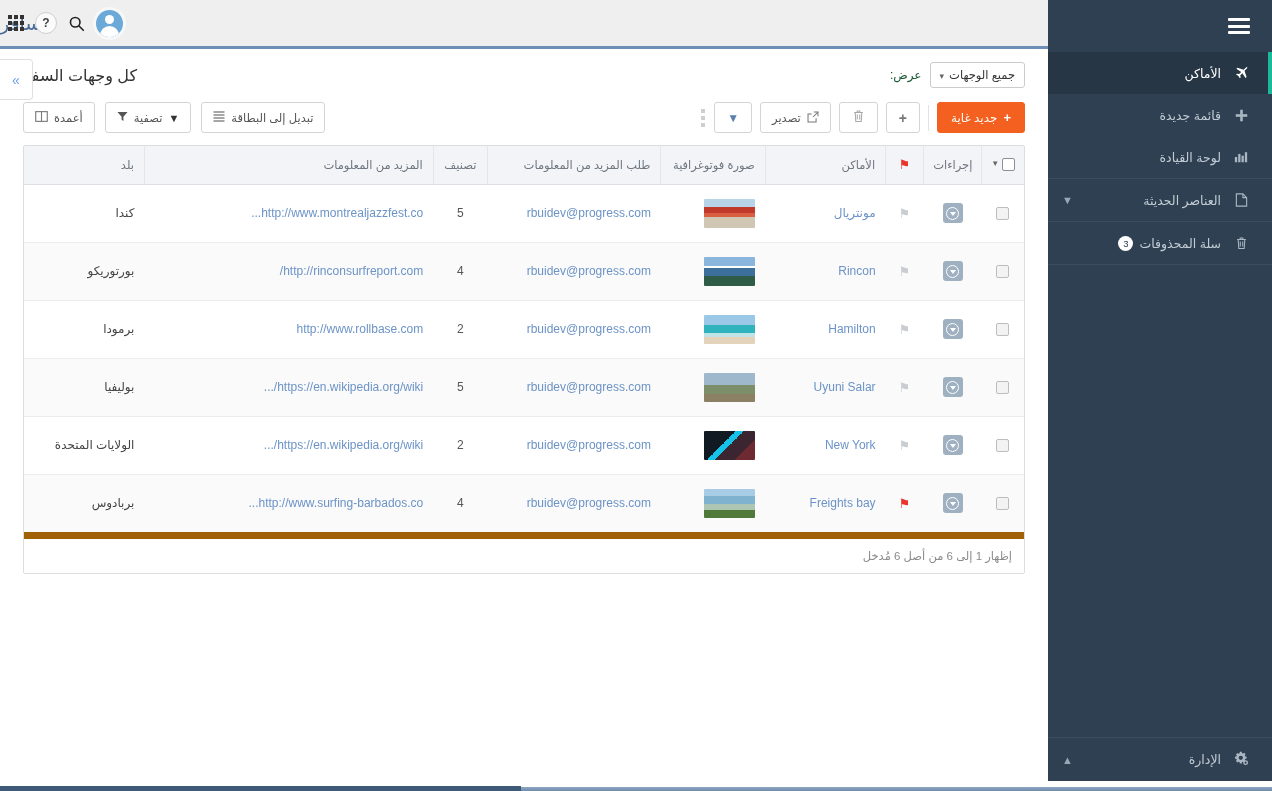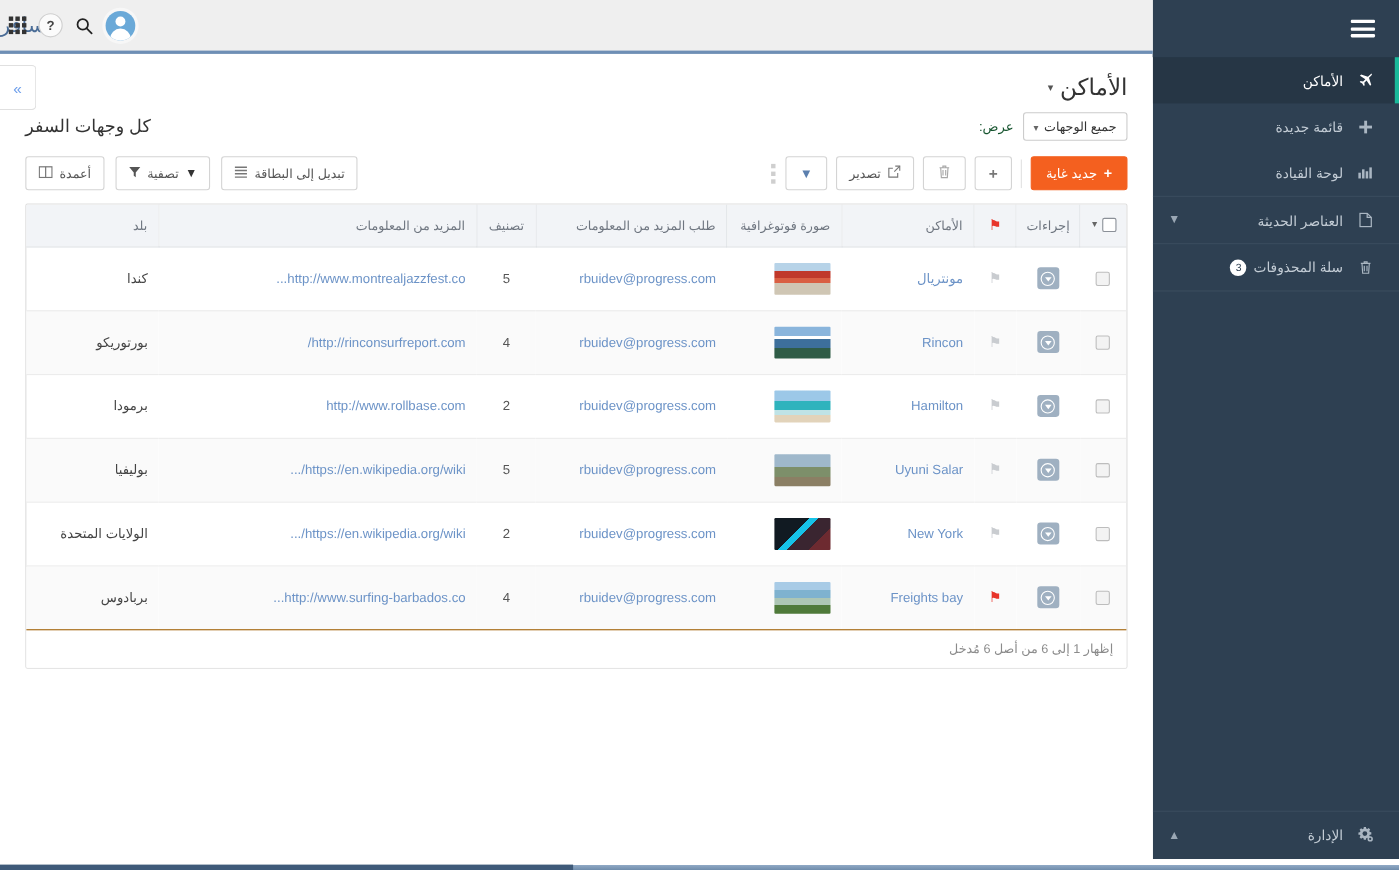--- a/index.html
+++ b/index.html
@@ -345,21 +345,21 @@
     background: #f3f3f3;
     display: inline-block;
     vertical-align: middle;
     cursor: pointer;
   }
   th .chk { background:#fff; border-color:#8b9098; }
   th .hdr-caret { font-size: 8px; color:#666; margin-right:3px; vertical-align:2px; }
   .hdr-flag { color:#e8342a; font-size: 13px; }
 
   #table-footer {
-    border-top: 1px solid #a16207;
+    border-top: 7px solid #a16207;
     padding: 10px 12px;
     font-size: 11.5px;
     color: #8b8b8b;
     text-align: right;
     background: #fff;
   }
 
   
   #bottom-strip {
     position: absolute;
@@ -476,23 +476,20 @@
           <span></span>
       </span>
     </div>
     <div id="header-right">يسافر</div>
   </div>
 
   <div id="main">
 
     <div id="collapse-btn">»</div>
 
-    <div id="page-title">
-      <span>الأماكن</span><span class="caret">▾</span>
-    </div>
 
     <div id="subtitle-row">
       <div id="subtitle">كل وجهات السفر</div>
       <div id="view-group">
         <div id="view-select">
           <span>جميع الوجهات</span><span class="caret">▾</span>
         </div>
         <span id="view-label">عرض:</span>
       </div>
     </div>

